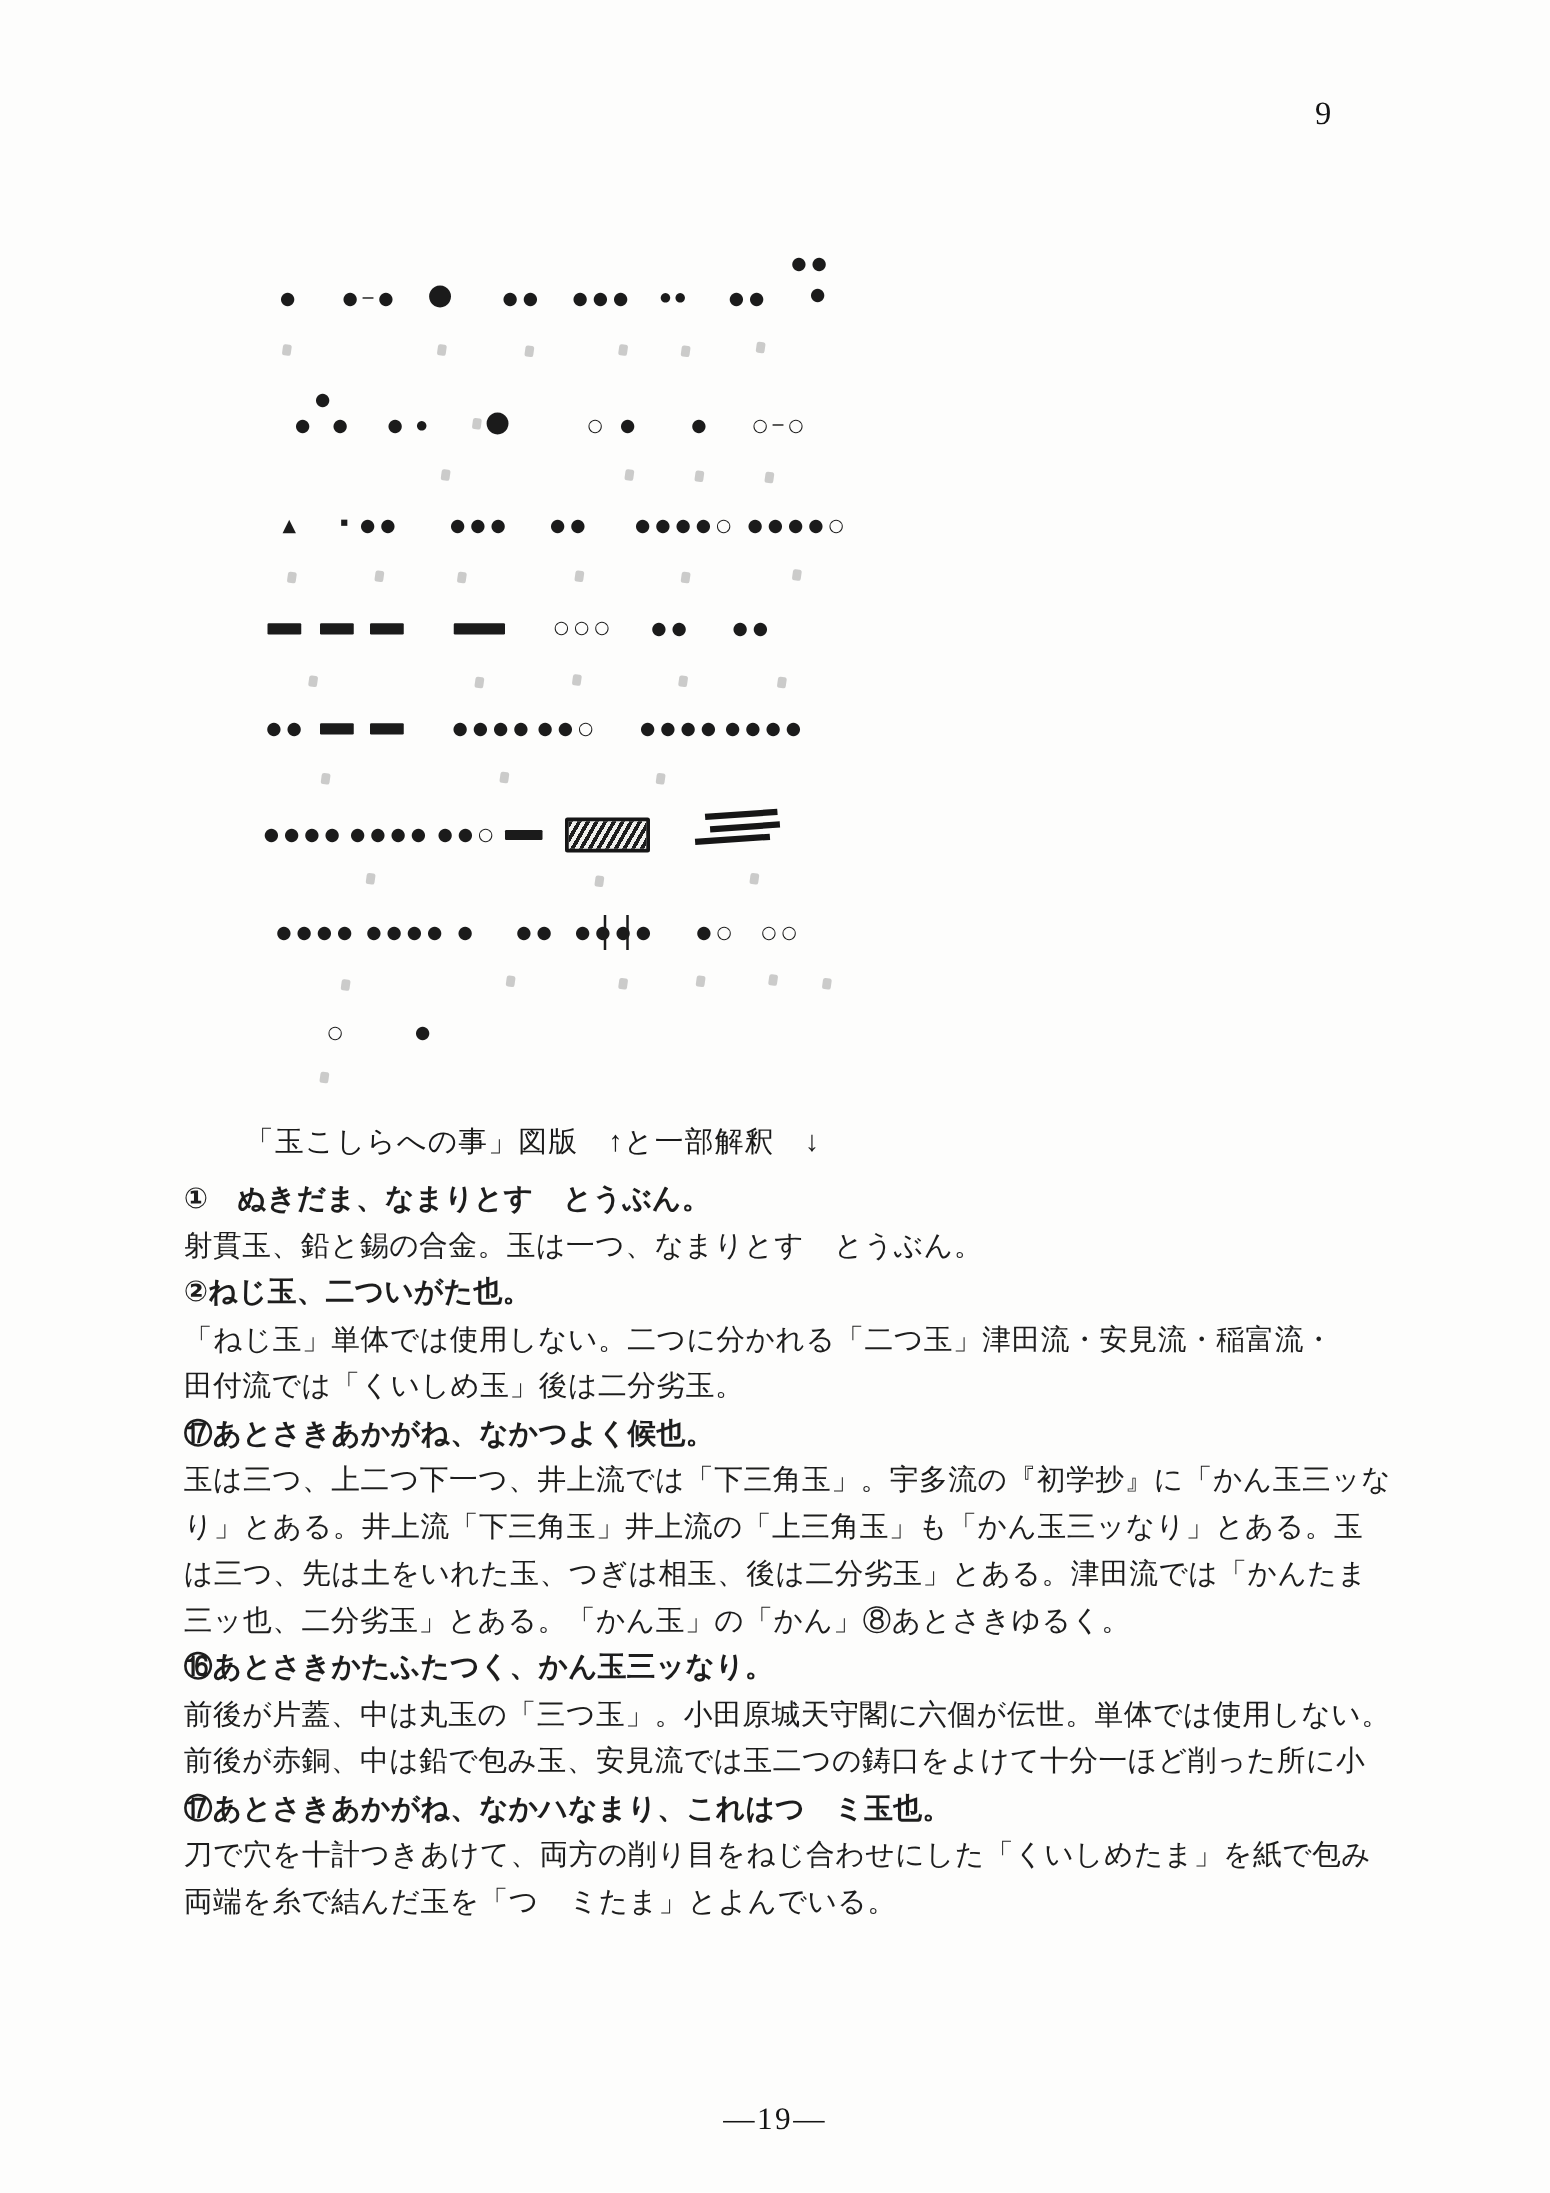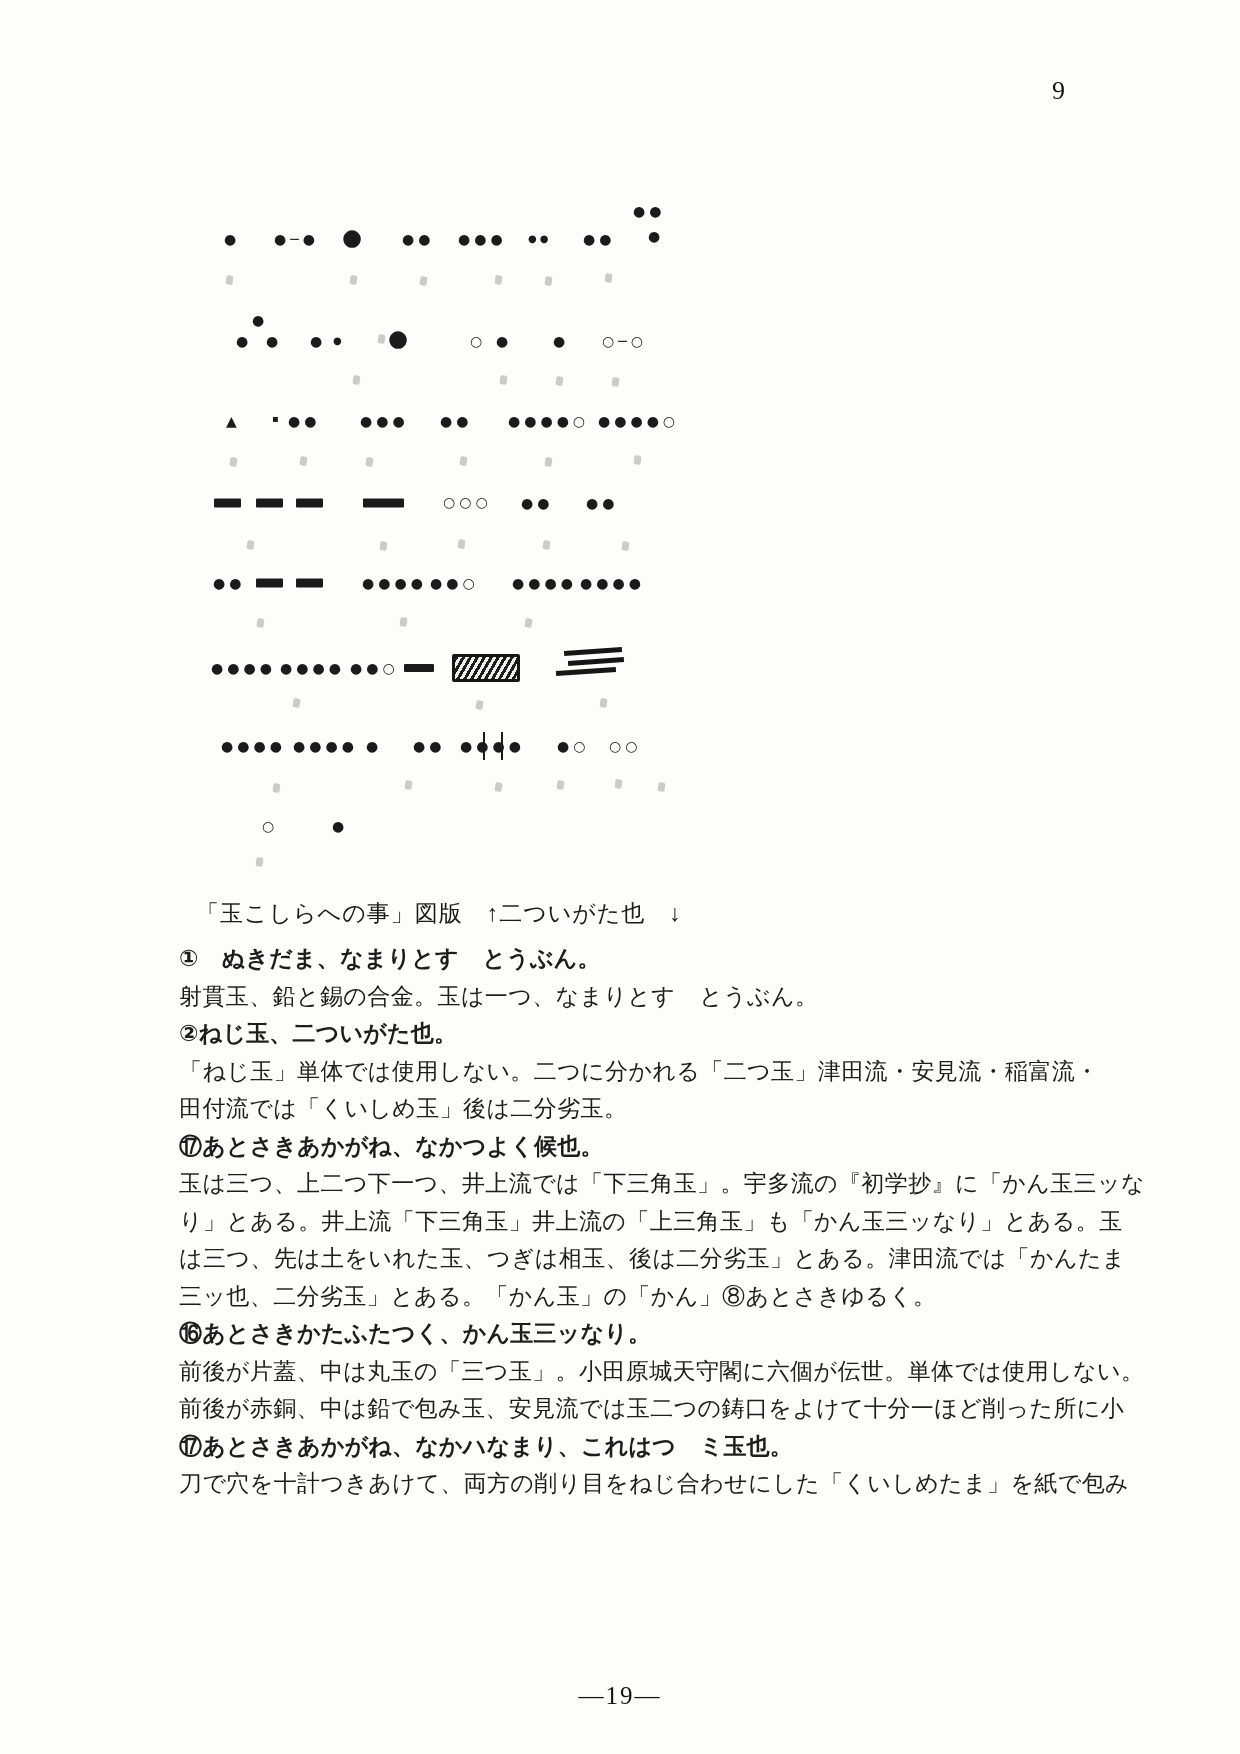--- a/index.html
+++ b/index.html
@@ -48,21 +48,21 @@
     width:7px;height:9px;background:#8f8f8f;opacity:.45;
     border-radius:2px;transform:translateY(-50%) rotate(8deg);
   }
   
   .caption{
     position:absolute;left:196px;top:898px;
     font-size:23px;letter-spacing:1px;color:#1a1a1a;white-space:nowrap;
   }
   .body-text{
     position:absolute;left:147px;top:940px;width:965px;
-    font-size:23px;line-height:37.5px;letter-spacing:0.4px;color:#1d1d1d;margin-left:32px;
+    font-size:23px;line-height:37.5px;letter-spacing:0.4px;color:#1d1d1d;
   }
   .bline{white-space:nowrap;}
   .bline.bold{
     font-weight:bold;
     font-family:"Liberation Sans","DejaVu Sans",sans-serif;
     letter-spacing:0.2px;
   }
   .footer{
     position:absolute;left:0;top:1682px;width:1240px;
     text-align:center;font-size:25px;letter-spacing:2px;color:#141414;
@@ -167,35 +167,36 @@
       <div class="fi mark" style="left: 405px; top: 785px;"></div>
       <div class="fi mark" style="left: 495px; top: 787px;"></div>
       <div class="fi mark" style="left: 557px; top: 785px;"></div>
       <div class="fi mark" style="left: 615px; top: 784px;"></div>
       <div class="fi mark" style="left: 658px; top: 787px;"></div>
       <div class="fi d" style="left: 262px; top: 826px;">○</div>
       <div class="fi d" style="left: 332px; top: 826px;">●</div>
       <div class="fi mark" style="left: 256px; top: 862px;"></div>
     </div>
 
-  <div class="caption">「玉こしらへの事」図版　↑二ついがた也　↓</div>
+  <div class="caption">「玉こしらへの事」図版　↑と一部解釈　↓</div>
 
   <div class="body-text">
       <div class="bline bold">①　ぬきだま、なまりとすゞとうぶん。</div>
       <div class="bline">射貫玉、鉛と錫の合金。玉は一つ、なまりとすゞとうぶん。</div>
       <div class="bline bold">②ねじ玉、二ついがた也。</div>
       <div class="bline">「ねじ玉」単体では使用しない。二つに分かれる「二つ玉」津田流・安見流・稲富流・</div>
       <div class="bline">田付流では「くいしめ玉」後は二分劣玉。</div>
       <div class="bline bold">⑰あとさきあかがね、なかつよく候也。</div>
       <div class="bline">玉は三つ、上二つ下一つ、井上流では「下三角玉」。宇多流の『初学抄』に「かん玉三ッな</div>
       <div class="bline">り」とある。井上流「下三角玉」井上流の「上三角玉」も「かん玉三ッなり」とある。玉</div>
       <div class="bline">は三つ、先は土をいれた玉、つぎは相玉、後は二分劣玉」とある。津田流では「かんたま</div>
       <div class="bline">三ッ也、二分劣玉」とある。「かん玉」の「かん」⑧あとさきゆるく。</div>
       <div class="bline bold">⑯あとさきかたふたつく、かん玉三ッなり。</div>
       <div class="bline">前後が片蓋、中は丸玉の「三つ玉」。小田原城天守閣に六個が伝世。単体では使用しない。</div>
       <div class="bline">前後が赤銅、中は鉛で包み玉、安見流では玉二つの鋳口をよけて十分一ほど削った所に小</div>
       <div class="bline bold">⑰あとさきあかがね、なかハなまり、これはつゝミ玉也。</div>
       <div class="bline">刀で穴を十計つきあけて、両方の削り目をねじ合わせにした「くいしめたま」を紙で包み</div>
+      <div class="bline">両端を糸で結んだ玉を「つゝミたま」とよんでいる。</div>
     </div>
 
   <div class="footer">—19—</div>
 
 </div>
 
 </body></html>

